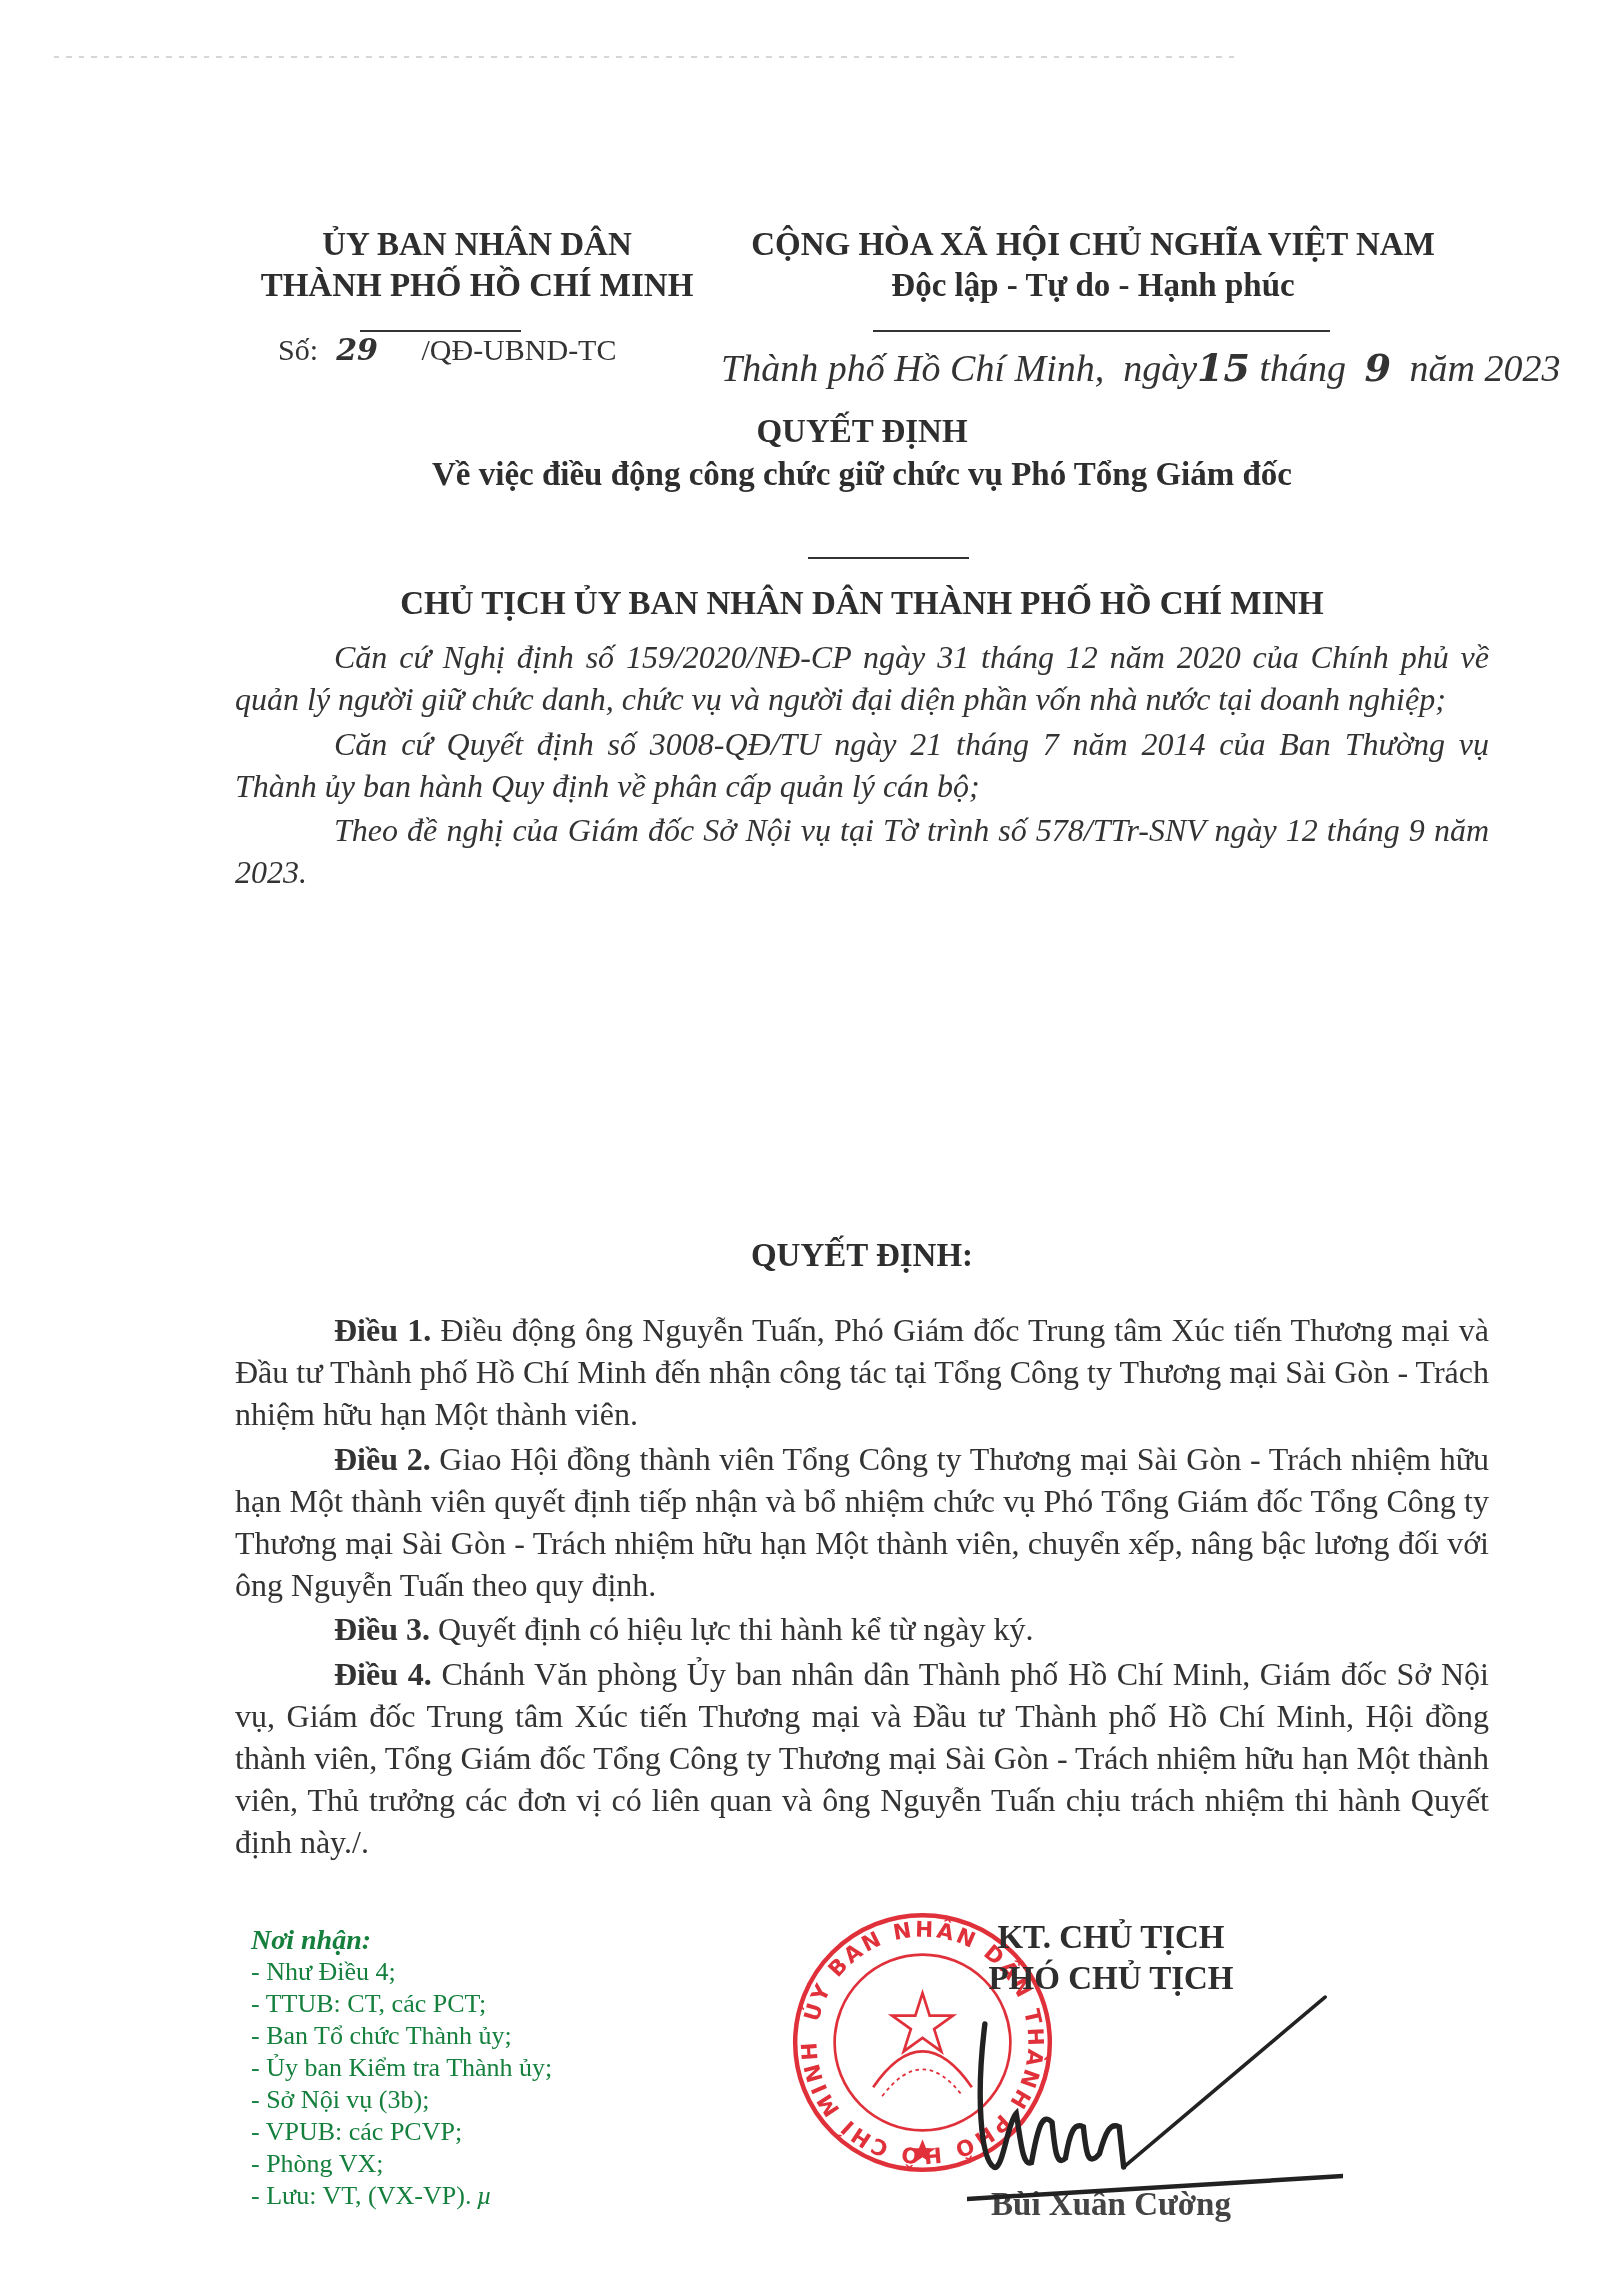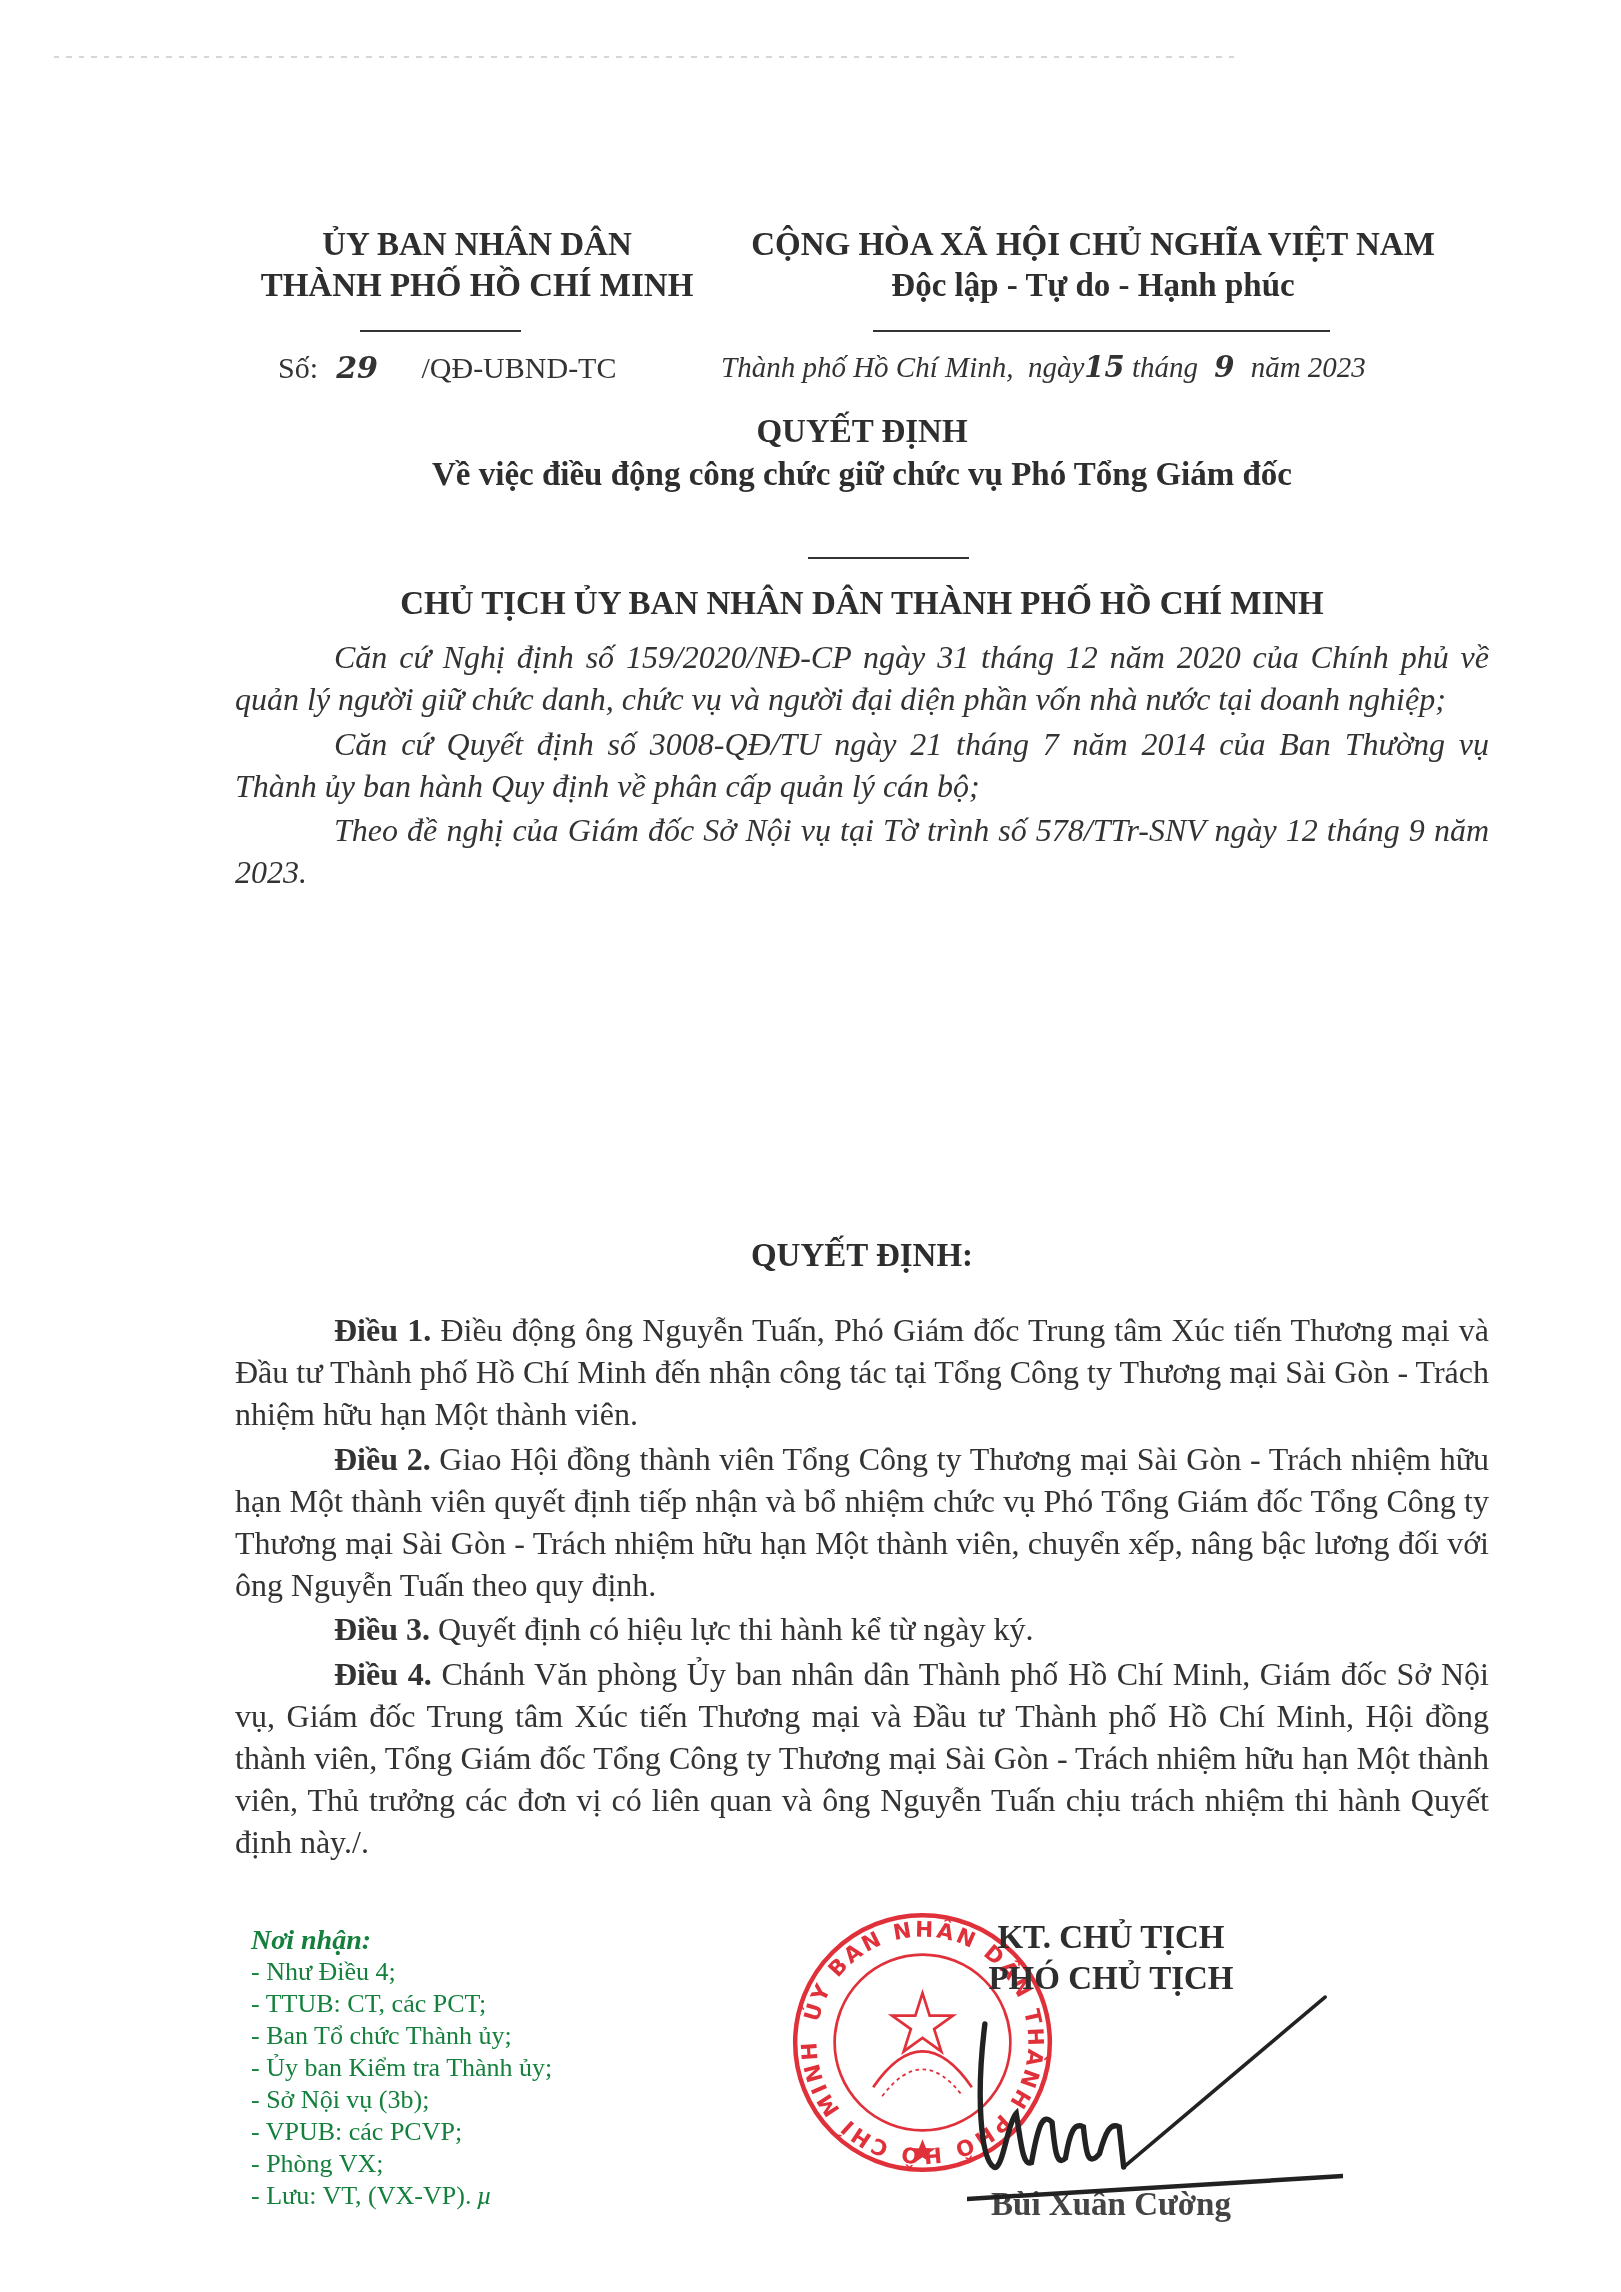--- a/index.html
+++ b/index.html
@@ -35,26 +35,26 @@
   <div>THÀNH PHỐ HỒ CHÍ MINH</div>
 </div>
 <div class="rule" style="left:360px; top:330px; width:161px;"></div>
 
 <div class="abs hdr center" style="left:708px; top:224px; width:770px;">
   <div>CỘNG HÒA XÃ HỘI CHỦ NGHĨA VIỆT NAM</div>
   <div>Độc lập - Tự do - Hạnh phúc</div>
 </div>
 <div class="rule" style="left:873px; top:330px; width:457px;"></div>
 
-<div class="abs" style="left:278px; top:347px; font-size:30px; line-height:41px;">
+<div class="abs" style="left:278px; top:329px; font-size:30px; line-height:41px;">
   <span>Số:</span>
   <span class="handnum" style="margin-left:10.7px; margin-right:36px;">29</span>
   <span>/QĐ-UBND-TC</span>
 </div>
-<div class="abs i" style="left:721px; top:347px; font-size:29px; line-height:41px; white-space:pre;"><span>Thành phố Hồ Chí Minh,  ngày</span><span class="handnum">15</span> <span>tháng</span> <span class="handnum" style="margin:0 9px;">9</span> <span>năm 2023</span></div>
+<div class="abs i" style="left:721px; top:347px; font-size:38px; line-height:41px; white-space:pre;"><span>Thành phố Hồ Chí Minh,  ngày</span><span class="handnum">15</span> <span>tháng</span> <span class="handnum" style="margin:0 9px;">9</span> <span>năm 2023</span></div>
 
 <div class="abs title center" style="left:235px; top:410px; width:1254px;text-align:center;">
   <div>QUYẾT ĐỊNH</div>
   <div>Về việc điều động công chức giữ chức vụ Phó Tổng Giám đốc</div>
 </div>
 <div class="rule" style="left:808px; top:557px; width:161px;"></div>
 <div class="abs title center" style="left:235px; top:582px; width:1254px;">CHỦ TỊCH ỦY BAN NHÂN DÂN THÀNH PHỐ HỒ CHÍ MINH</div>
 
 <div class="body-text italic-block" style="top:636px;">
   <p class="para">Căn cứ Nghị định số 159/2020/NĐ-CP ngày 31 tháng 12 năm 2020 của Chính phủ về quản lý người giữ chức danh, chức vụ và người đại diện phần vốn nhà nước tại doanh nghiệp;</p>

